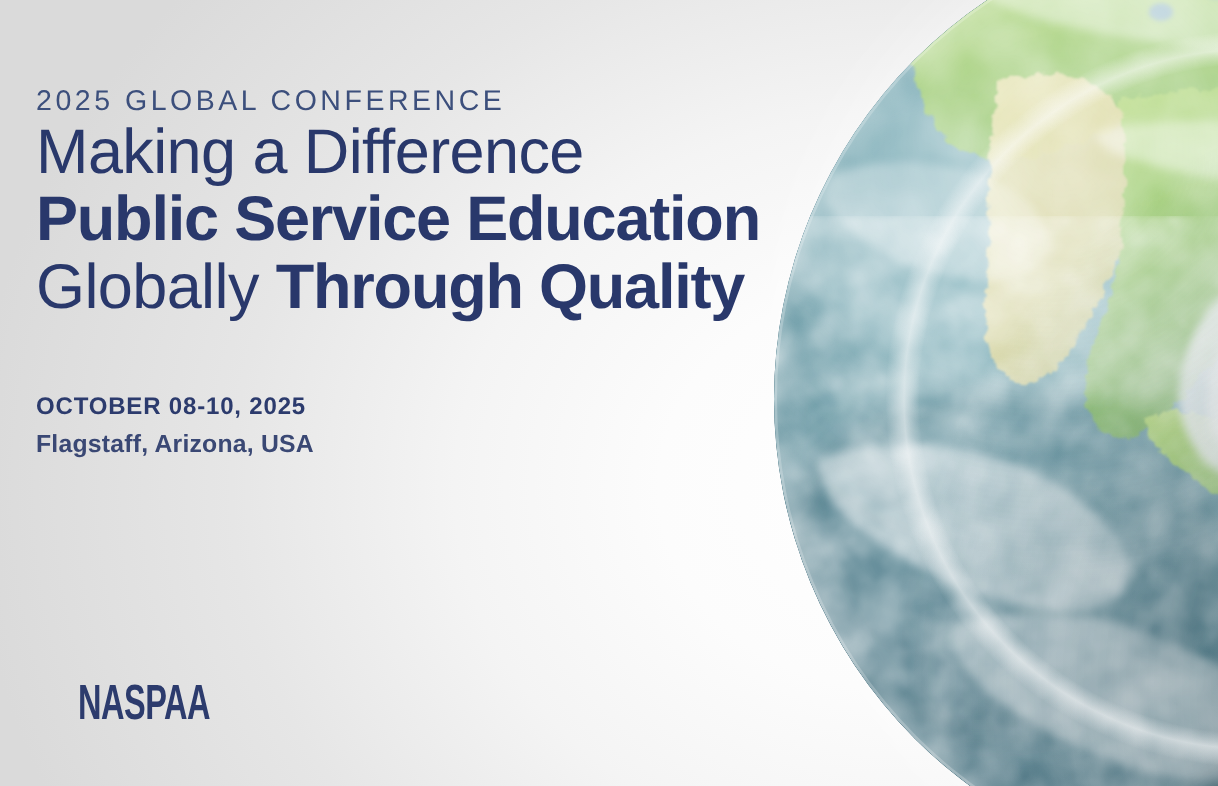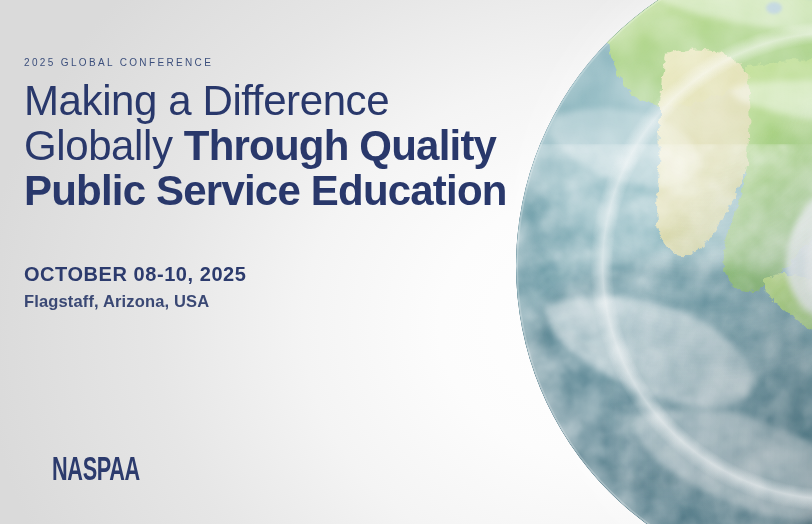--- a/index.html
+++ b/index.html
@@ -83,21 +83,21 @@
     left: 24px;
     top: 0;
     width: 500px;
     height: 524px;
   }
 
   #eyebrow {
     position: absolute;
     top: 57px;
     left: 0;
-    font-size: 10px;
+    font-size: 19px;
     font-weight: 500;
     letter-spacing: 2.35px;
     color: #3c4f7c;
     white-space: nowrap;
     text-align: center;
   }
 
   #headline {
     position: absolute;
     top: 78px;
@@ -114,21 +114,21 @@
   .hl-bold  { font-weight: 700; letter-spacing: -0.8px; }
 
   #datebox {
     position: absolute;
     top: 263px;
     left: 0;
     color: #2c3b6d;
     white-space: nowrap;
   }
   #date-line {
-    font-size: 20px;
+    font-size: 16px;
     font-weight: 700;
     letter-spacing: 0.55px;
   }
   #place-line {
     margin-top: 6px;
     font-size: 16.5px;
     font-weight: 700;
     letter-spacing: 0.15px;
     color: #3a4874;
   }
@@ -395,24 +395,24 @@
 
   <div id="content">
 
     <div id="eyebrow">2025 GLOBAL CONFERENCE</div>
 
     <div id="headline">
       <span class="hl-line">
         <span class="hl-light">Making a Difference</span>
       </span>
       <span class="hl-line">
-        <span class="hl-light">Globally </span><span class="hl-bold">Through Quality</span>
+        <span class="hl-bold">Public Service Education</span>
       </span>
       <span class="hl-line">
-        <span class="hl-bold">Public Service Education</span>
+        <span class="hl-light">Globally </span><span class="hl-bold">Through Quality</span>
       </span>
     </div>
 
     <div id="datebox">
       <div id="date-line">OCTOBER 08-10, 2025</div>
       <div id="place-line">Flagstaff, Arizona, USA</div>
     </div>
 
   </div>
 

